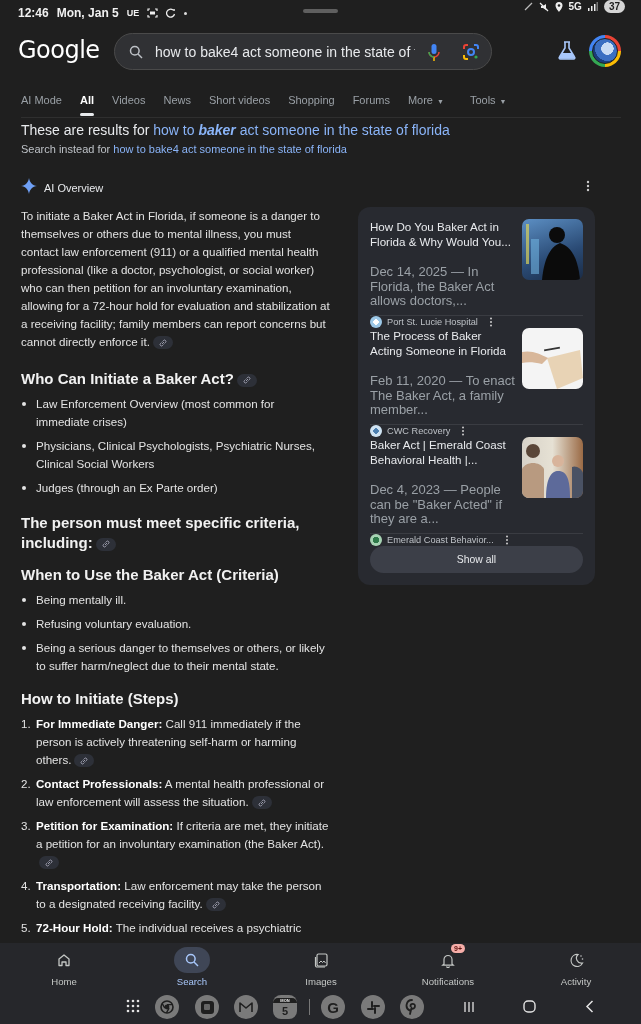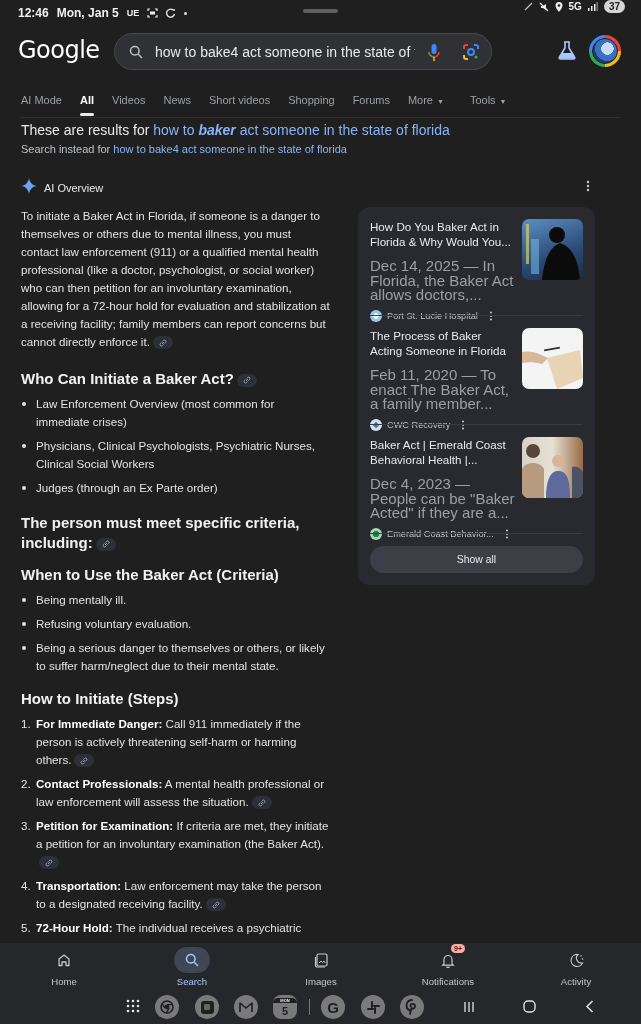--- a/index.html
+++ b/index.html
@@ -52,21 +52,21 @@
   ul.bul li::before { content: ""; position: absolute; left: 1px; top: 7px; width: 4px; height: 4px; border-radius: 50%; background: #e3e3e3; }
   ol.steps { list-style: none; margin-top: 6px; }
   ol.steps li { position: relative; padding-left: 15px; margin-bottom: 6px; }
   ol.steps li .num { position: absolute; left: 0; top: 0; }
   ol.steps li b { color: #fff; }
 
   
   .sources { position: absolute; top: 207px; left: 358px; width: 237px; height: 378px; background: #282a30; border-radius: 12px; padding-left: 34px; }
   .src { position: absolute; left: 12px; width: 213px; }
   .src-title { font-size: 11.6px; line-height: 15px; color: #e8eaed; width: 145px; }
-  .src-snip { font-size: 15px; line-height: 14.5px; color: #9aa0a6; width: 145px; margin-top: 10px; }
+  .src-snip { font-size: 13px; line-height: 14.5px; color: #9aa0a6; width: 145px; margin-top: 16px; }
   .src-site { display: flex; align-items: center; gap: 5px; font-size: 9.2px; color: #bdc1c6; margin-top: 7px; }
   .fav { width: 12px; height: 12px; border-radius: 50%; }
   .thumb { position: absolute; right: 0; top: 0; width: 61px; height: 61px; border-radius: 7px; overflow: hidden; }
   .src-div { position: absolute; left: 12px; width: 213px; height: 1px; background: #3a3c42; }
   .show-all { position: absolute; left: 12px; top: 339px; width: 213px; height: 27px; border-radius: 14px; background: #3c3f48; font-size: 10.4px; color: #e8eaed; display: flex; align-items: center; justify-content: center; }
 
   
   .bottom-nav { position: absolute; top: 943px; left: 0; width: 641px; height: 50px; background: #26272b; }
   .nav-item { position: absolute; top: 4px; display: flex; flex-direction: column; align-items: center; width: 80px; font-size: 9.6px; color: #c4c7c5; }
   .nav-icon-wrap { width: 36px; height: 26px; border-radius: 13px; display: flex; align-items: center; justify-content: center; margin-bottom: 3px; position: relative; }

